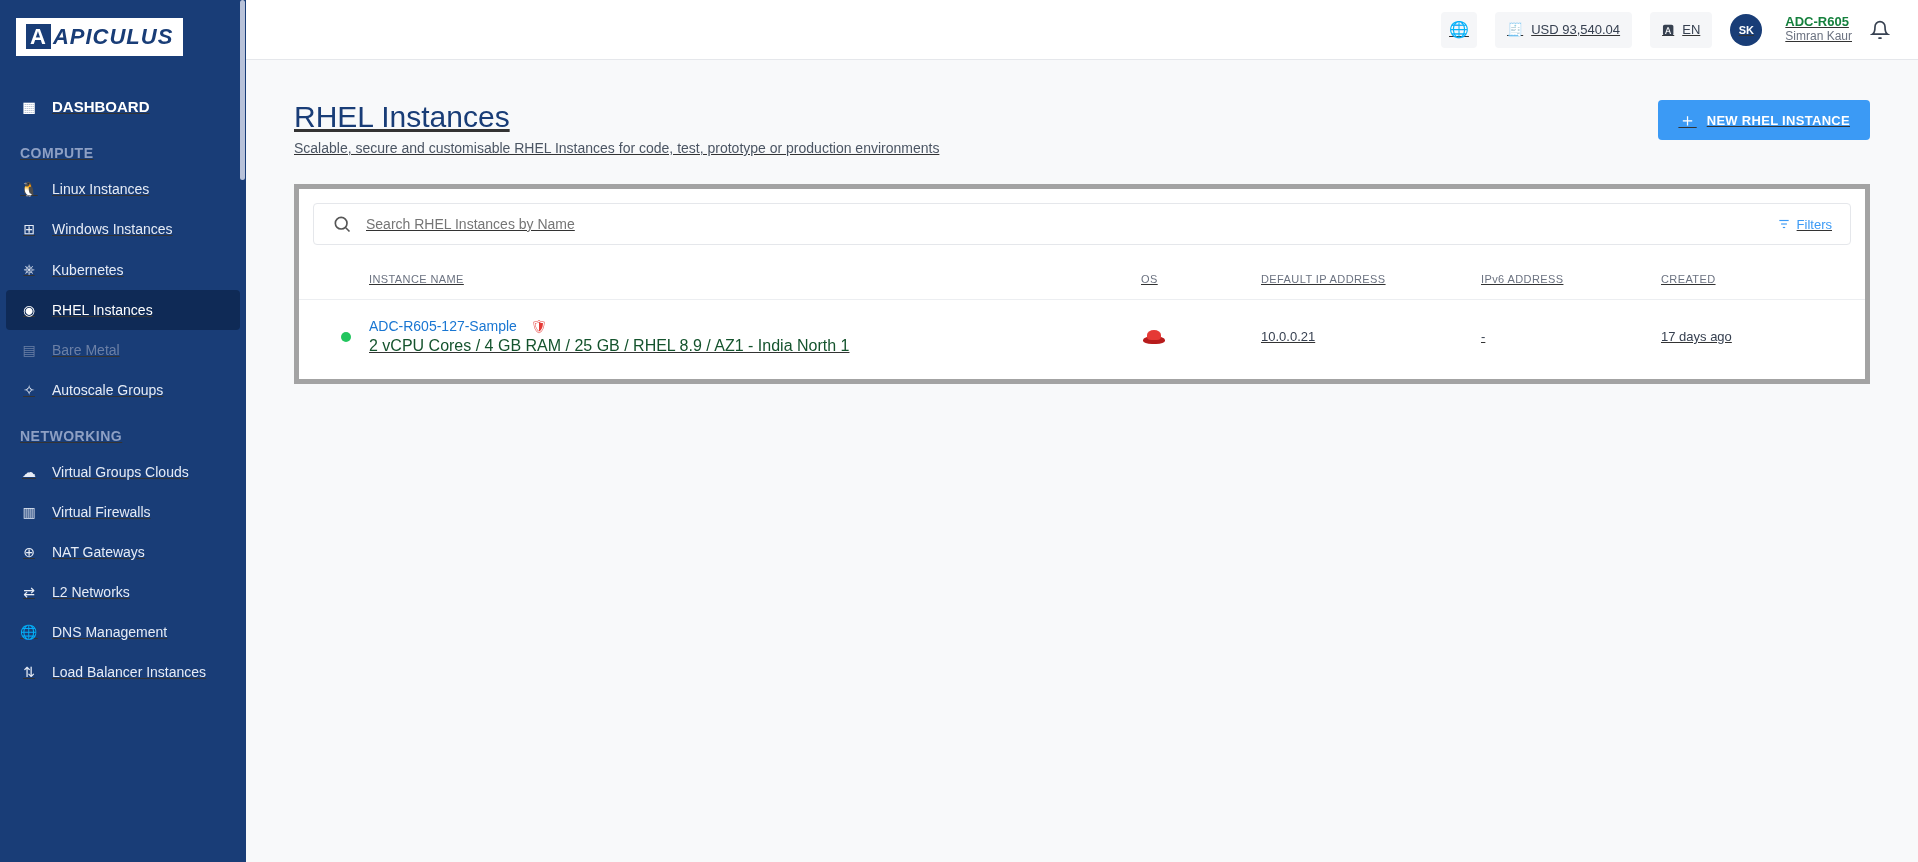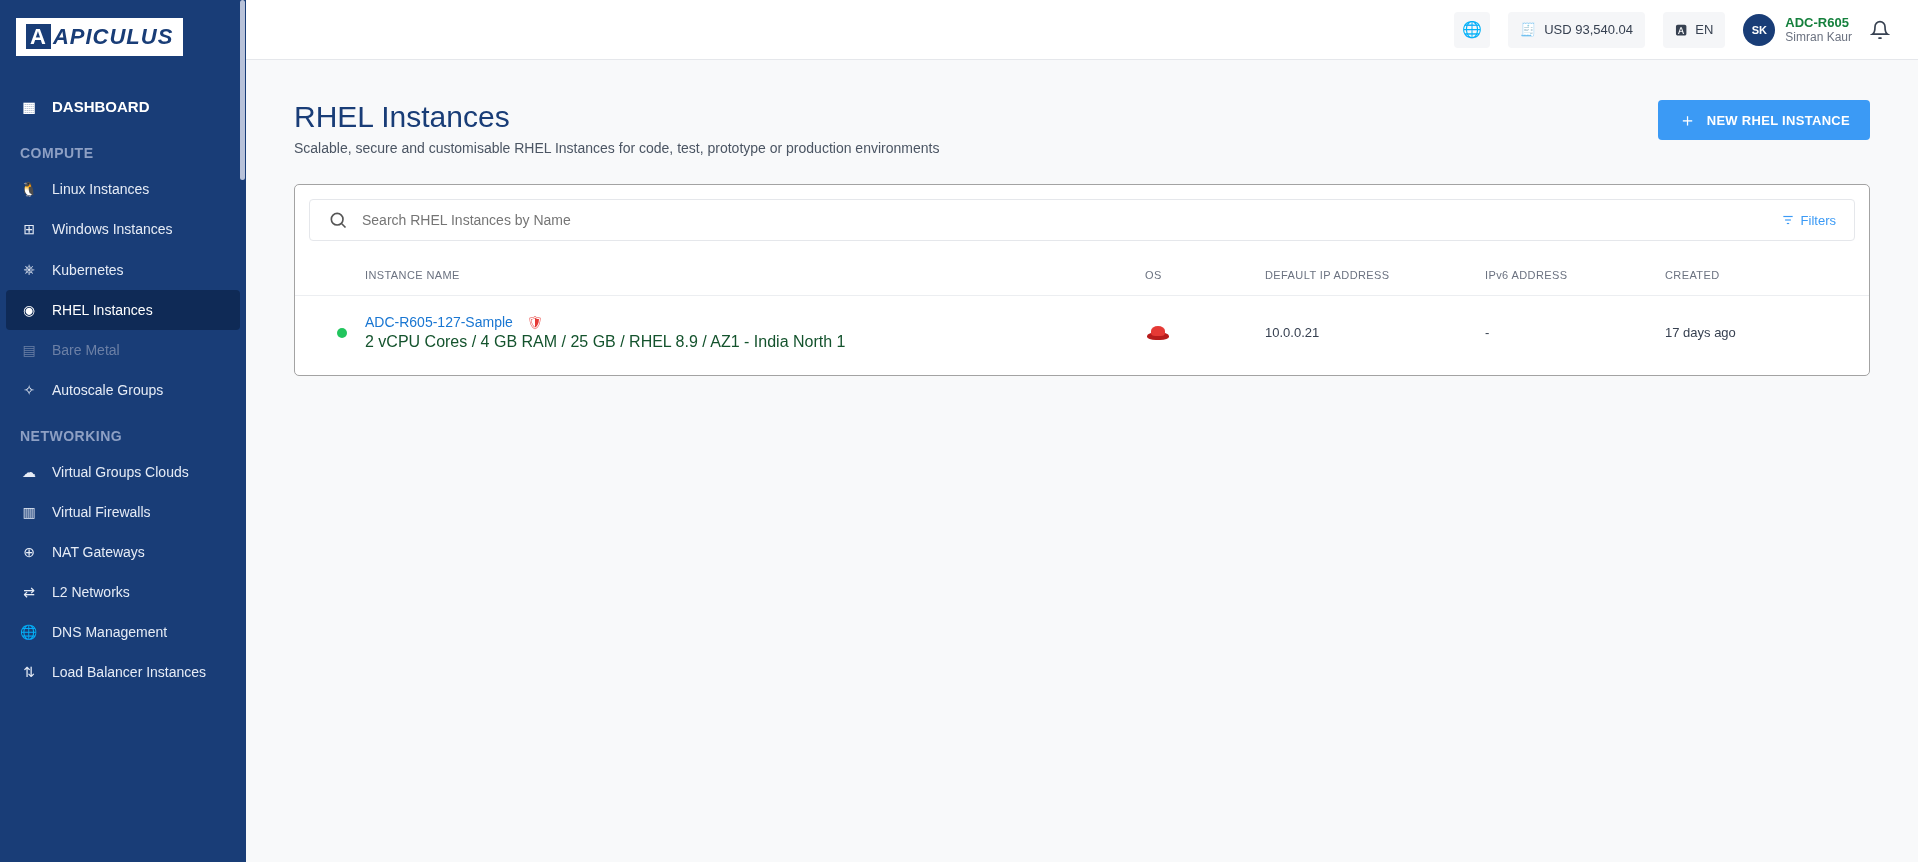--- a/index.html
+++ b/index.html
@@ -1,50 +1,50 @@
 <!DOCTYPE html>
 <html><head>
 <meta charset="utf-8">
 <style>
   * { box-sizing: border-box; margin: 0; padding: 0; }
   body { font-family: "Segoe UI", Arial, sans-serif; background: #f8f9fa; color: #333; overflow: hidden; }
-  .app { display: flex; height: 862px; width: 1918px; }
+  .app { display: flex; height: 862px; width: 1918px; text-decoration: underline; }
 
   
   .sidebar { width: 246px; background: #193d77; color: #fff; display: flex; flex-direction: column; position: relative; }
   .sidebar-scroll-thumb { position:absolute; right:1px; top:0; width:5px; height:180px; background:#b8c2d9; border-radius:3px; }
   .logo-box { padding: 18px 16px 30px 16px; }
   .logo { background:#fff; color:#193d77; font-weight:900; font-style:italic; font-size:22px; letter-spacing:1px; padding:6px 10px; display:inline-block; }
   .logo .a-mark { background:#193d77; color:#fff; padding:0 4px; margin-right:2px; font-style:normal;}
   .nav-item { display:flex; align-items:center; gap:14px; padding:12px 20px; font-size:14px; color:#e6ecf6; cursor:pointer; }
   .nav-item.dash { font-weight:700; font-size:15px; color:#fff; }
   .nav-item.active { background:#0f2a56; border-radius:4px; margin:0 6px; padding:12px 14px; color:#fff; font-weight:500;}
   .nav-item.disabled { color:#6c80a6; cursor:default;}
   .nav-section { font-size:14px; letter-spacing:0.5px; color:#8ea0c4; font-weight:700; padding:18px 20px 8px 20px; }
   .nav-icon { width:18px; text-align:center; font-size:14px; flex-shrink:0; }
 
   
   .main { flex:1; display:flex; flex-direction:column; background:#fff; }
   .topbar { height:60px; border-bottom:1px solid #e5e7eb; display:flex; align-items:center; justify-content:flex-end; padding:0 28px; gap:18px; }
   .top-chip { background:#f5f6f8; border-radius:4px; height:36px; display:flex; align-items:center; padding:0 12px; gap:8px; font-size:13px; color:#374151; cursor:pointer; }
   .top-icon-btn { width:36px; height:36px; background:#f5f6f8; border-radius:4px; display:flex; align-items:center; justify-content:center; color:#374151; cursor:pointer; }
   .avatar { width:32px; height:32px; border-radius:50%; background:#193d77; color:#fff; display:flex; align-items:center; justify-content:center; font-size:11px; font-weight:600;}
-  .user-block { display:flex; align-items:center; gap:10px; cursor:pointer;}
+  .user-block { display:flex; align-items:flex-start; gap:23px; cursor:pointer;}
   .user-text .line1 { font-size:13px; font-weight:700; color:#15803d;}
   .user-text .line2 { font-size:12px; color:#6b7280;}
   .bell { cursor:pointer; color:#374151;}
 
   .content { flex:1; background:#f8f9fa; padding:40px 48px; overflow:auto;}
   .page-head { display:flex; justify-content:space-between; align-items:flex-start; margin-bottom:28px;}
   .page-title { font-size:30px; font-weight:400; color:#193d77; margin-bottom:6px;}
   .page-sub { font-size:14px; color:#4b5563;}
   .primary-btn { background:#3b9af5; color:#fff; border:none; border-radius:4px; height:40px; padding:0 20px; font-size:13px; font-weight:600; letter-spacing:0.3px; display:flex; align-items:center; gap:10px; cursor:pointer;}
   .primary-btn .plus { font-size:18px; font-weight:400;}
 
-  .card { background:#fff; border:1px solid #a3a3a3; border-radius:5px; }
+  .card { background:#fff; border:5px solid #a3a3a3; border-radius:0; }
   .search-row { display:flex; align-items:center; padding:10px 18px; margin:14px; border:1px solid #e5e7eb; border-radius:4px; gap:14px;}
   .search-row input { flex:1; border:none; outline:none; font-size:14px; color:#374151; background:transparent;}
   .filters-link { color:#3b9af5; font-size:13px; display:flex; align-items:center; gap:6px; cursor:pointer; font-weight:500;}
 
   .table { width:100%; }
   .thead, .trow { display:grid; grid-template-columns: 46px 1fr 120px 220px 180px 180px; align-items:center; padding:14px 24px; }
   .thead { font-size:11px; letter-spacing:0.4px; color:#6b7280; font-weight:500; border-bottom:1px solid #eceef1;}
   .thead .c-name { grid-column:2;}
   .trow { padding-top:18px; padding-bottom:24px; font-size:13px; color:#374151;}
   .status-dot { width:10px; height:10px; border-radius:50%; background:#22c55e; justify-self:center;}

